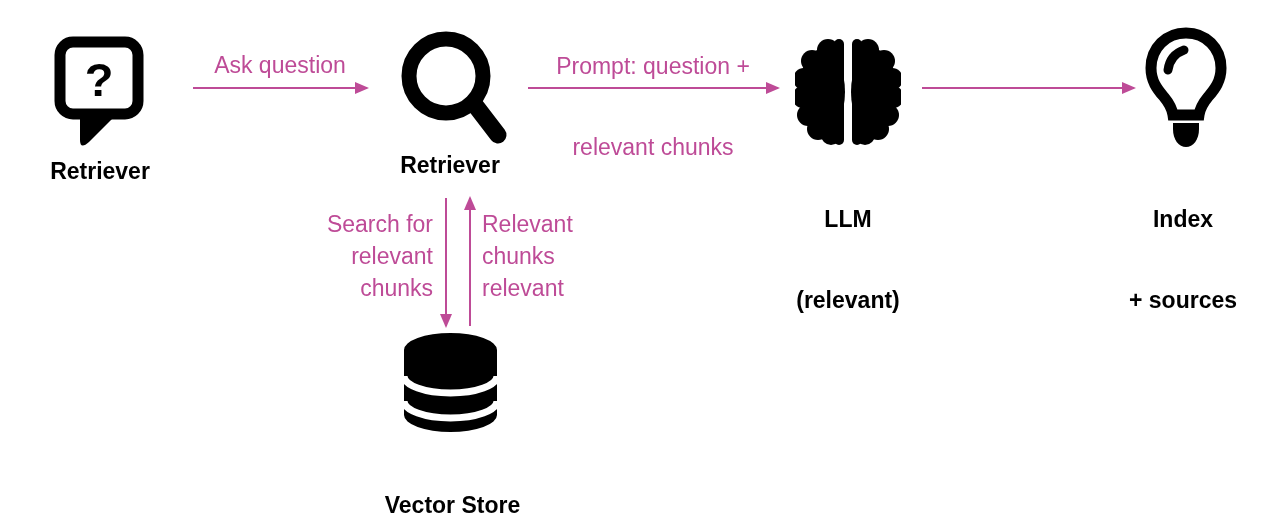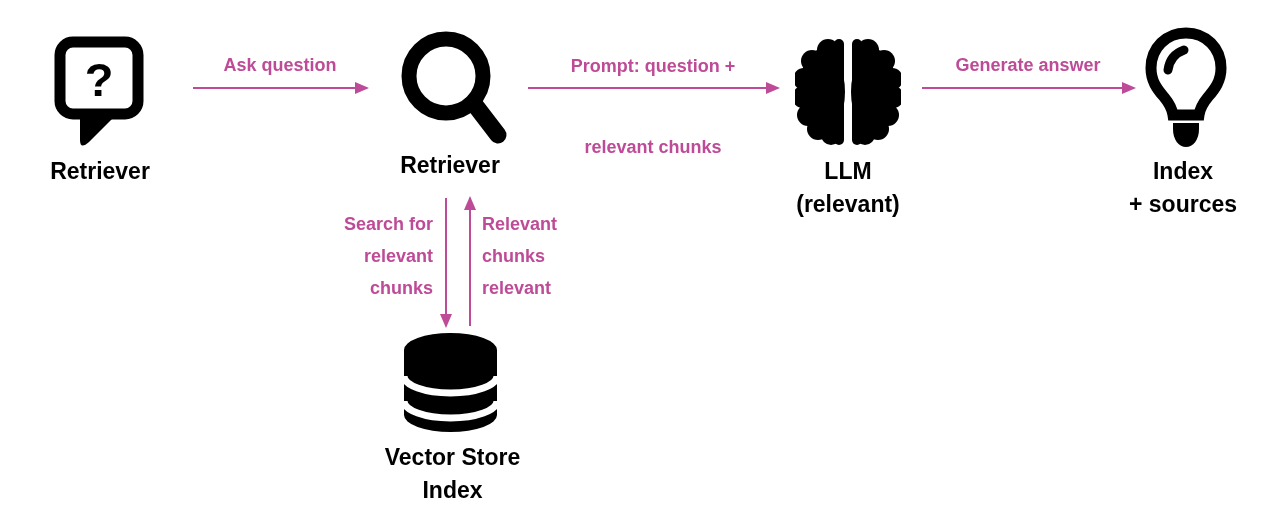--- a/index.html
+++ b/index.html
@@ -10,23 +10,23 @@
   *{box-sizing:border-box;margin:0;padding:0;}
   html,body{background:var(--bg);}
   body{font-family:"Liberation Sans",sans-serif;}
   .canvas{
     position:relative;width:1270px;height:530px;background:var(--bg);overflow:hidden;
   }
   .abs{position:absolute;}
   .node-label{
     color:var(--ink);font-weight:700;font-size:23px;line-height:33px;text-align:center;
   }
-  .node-label span{display:block;}
+  .node-label span{display:block;margin-top:48px;}
   .edge-label{
-    color:var(--accent);font-weight:700;font-size:18px;line-height:32px;text-align:center;
+    color:var(--accent);font-weight:400;font-size:23px;line-height:32px;text-align:center;
     white-space:nowrap;
   }
   .edge-label span{display:block;}
   .ta-right{text-align:right;}
   .ta-left{text-align:left;}
   
   .arrow-h{height:2px;background:var(--accent);}
   .arrow-h::after{
     content:"";position:absolute;right:-2px;top:50%;transform:translateY(-50%);
     border-left:14px solid var(--accent);border-top:6px solid transparent;border-bottom:6px solid transparent;
@@ -83,21 +83,20 @@
       <circle cx="23" cy="96" r="11"></circle>
       <circle cx="36" cy="102" r="10"></circle>
     </g>
     <use href="#hemi" transform="translate(106,0) scale(-1,1)"></use>
   </svg>
   <div class="abs node-label" style="left:778px;top:155px;width:140px;">
     <span>LLM</span>
     <span>(relevant)</span>
   </div>
 
-  <div class="abs edge-label" style="left:920px;top:49px;width:216px;">Generate answer</div>
   <div class="abs arrow-h" style="left:922px;top:87px;width:212px;"></div>
 
   <svg class="abs" style="left:1140px;top:26px;" width="92" height="128" viewBox="0 0 92 128">
     <path class="stroke-ink" stroke-width="11" d="M46 7 C26 7 11 22 11 42 C11 55 17 63 24 71 C29 77 32 82 33 89 L59 89 C60 82 63 77 68 71 C75 63 81 55 81 42 C81 22 66 7 46 7 Z"></path>
     <path class="stroke-ink" stroke-width="9" stroke-linecap="round" d="M28 44 Q30 29 44 24"></path>
     <path class="fill-ink" d="M33 97 L59 97 L59 103 C59 114 53 121 46 121 C39 121 33 114 33 103 Z"></path>
   </svg>
   <div class="abs node-label" style="left:1113px;top:155px;width:140px;">
     <span>Index</span>
     <span>+ sources</span>

